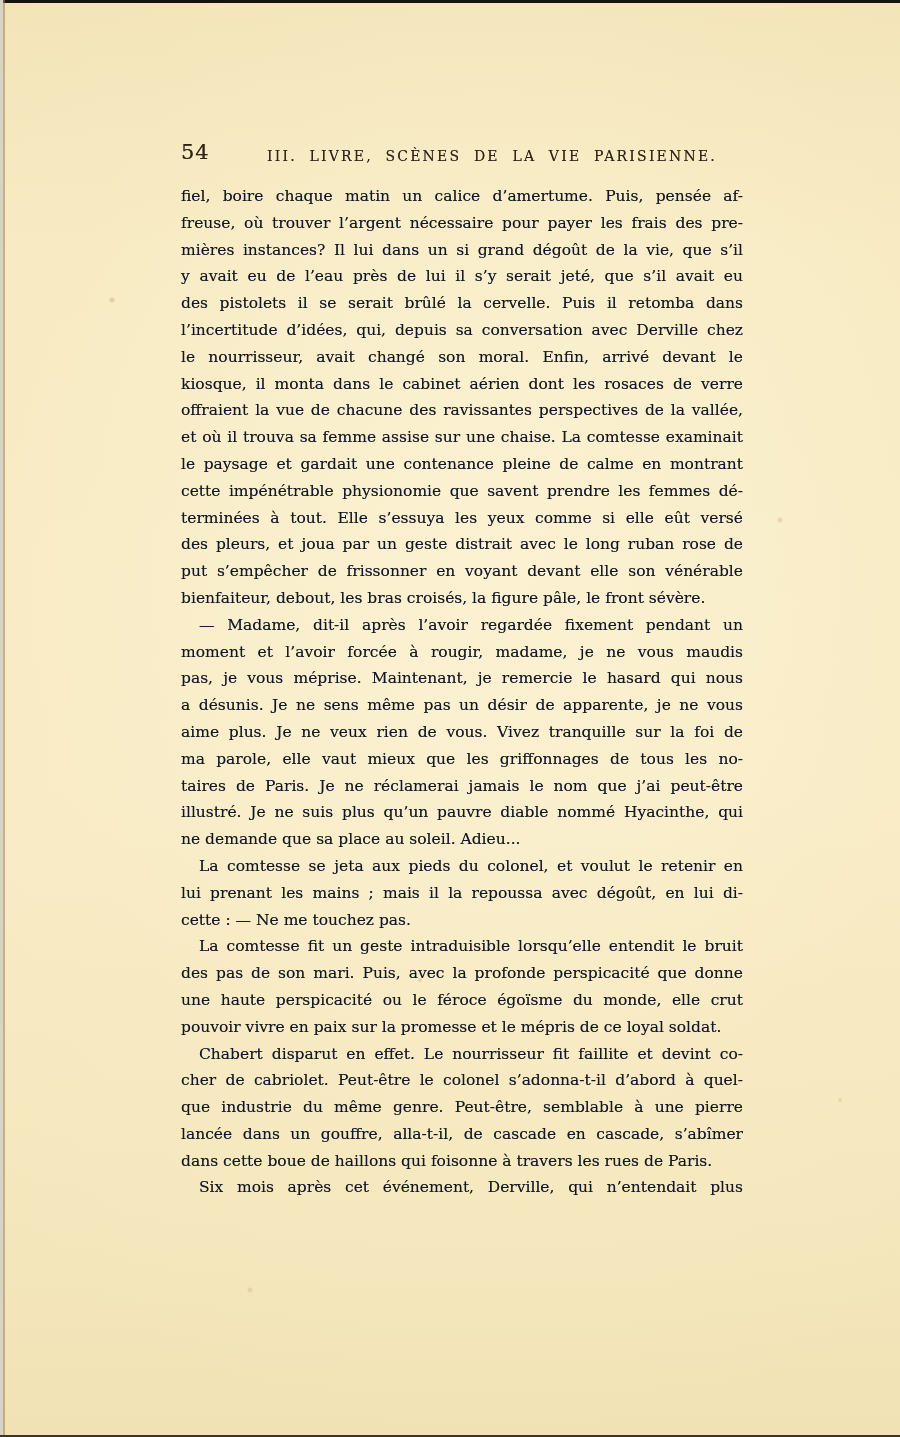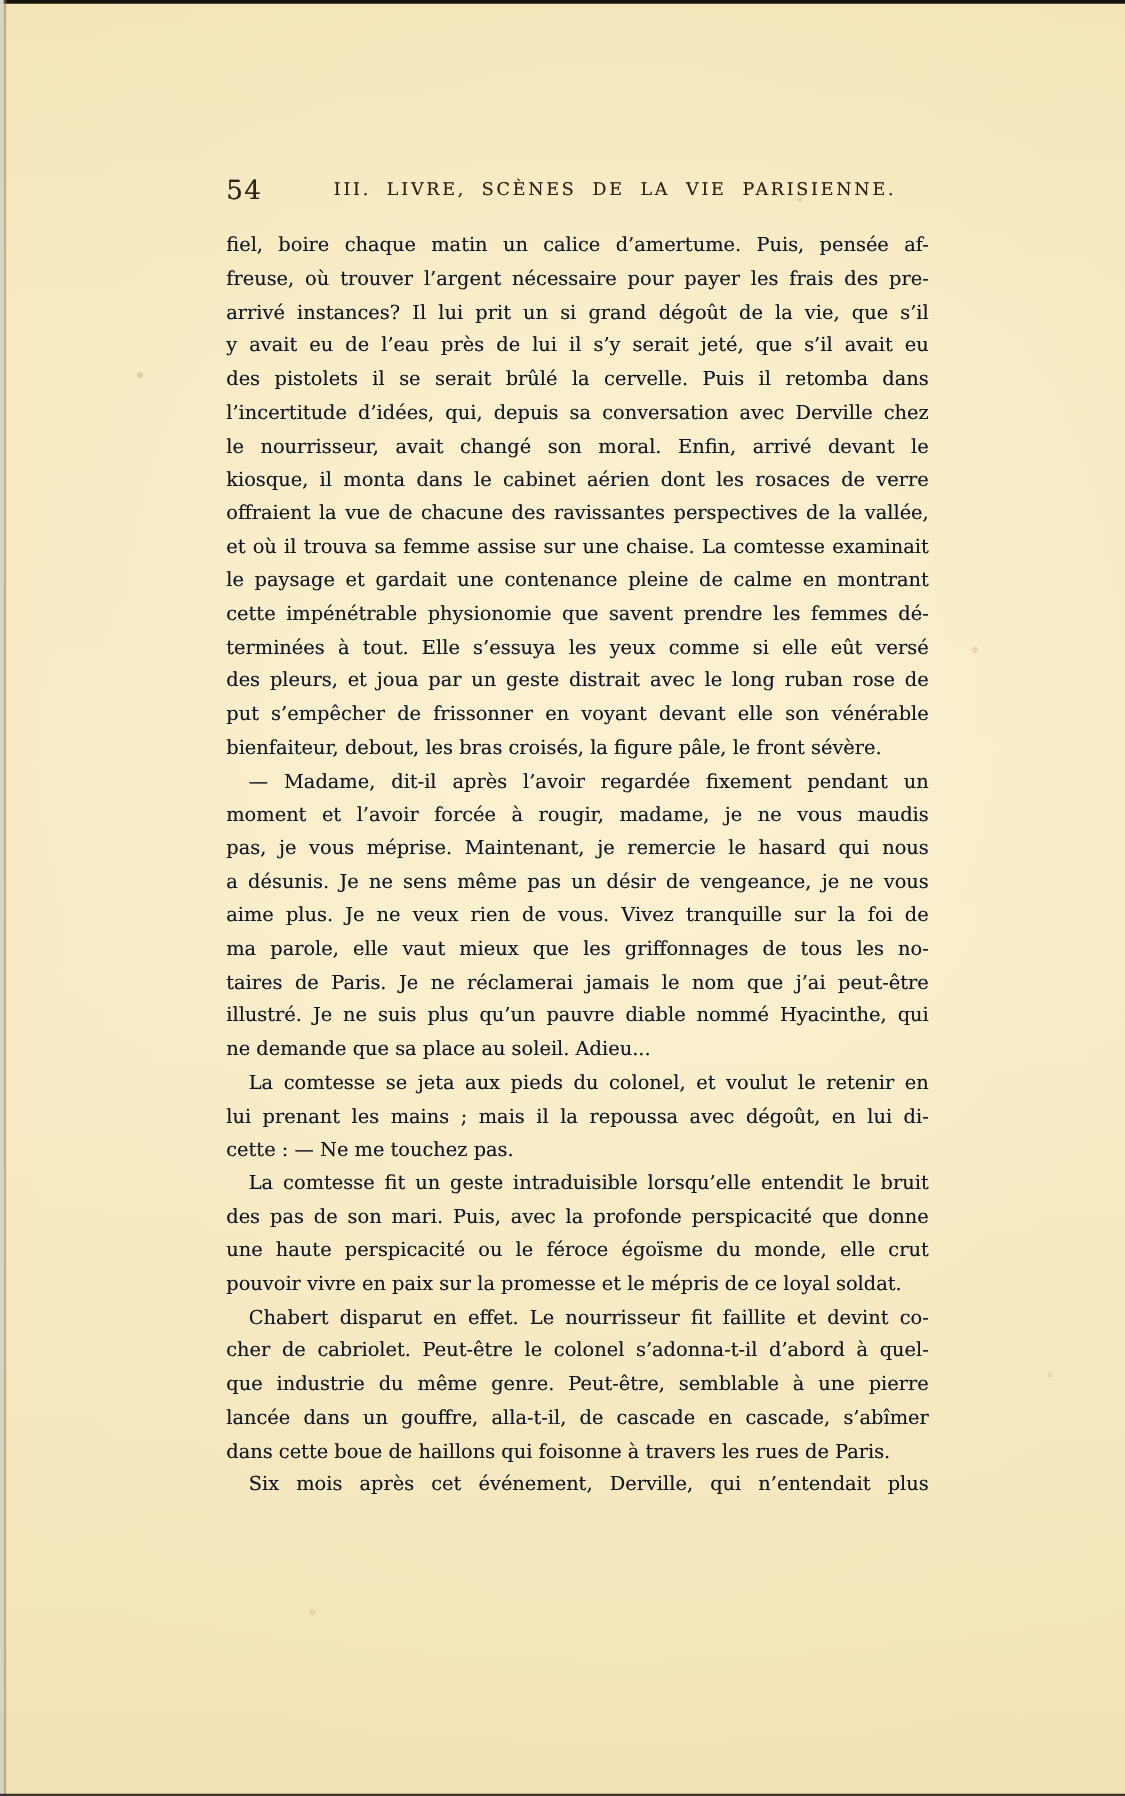--- a/index.html
+++ b/index.html
@@ -27,21 +27,21 @@
       radial-gradient(circle 1.5px at 840px 1100px, rgba(150,110,55,.15) 0 1.5px, transparent 2.5px);
   }
   .edge-top    { position: absolute; top: 0; left: 0; right: 0; height: 3px; background: #17140f; }
   .edge-bottom { position: absolute; bottom: 0; left: 0; right: 0; height: 2px; background: #3b352b; }
   .edge-left-gray { position: absolute; top: 0; bottom: 0; left: 0; width: 3px; background: #d7d3c7; }
   .edge-left-line { position: absolute; top: 0; bottom: 0; left: 3px; width: 2px; background: rgba(160,132,80,.55); }
 
   .header {
     position: absolute;
     left: 181px; top: 140px; width: 562px;
-    display: flex; align-items: center;
+    display: flex; align-items: flex-end;
     color: #2e2317;
   }
   .page-number {
     width: 60px;
     font-size: 21px;
     letter-spacing: 1px;
     text-shadow: 0 0 .5px rgba(46,35,23,.6);
   }
   .running-head {
     flex: 1;
@@ -82,38 +82,38 @@
 <div class="edge-bottom"></div>
 
 <div class="header">
   <div class="page-number">54</div>
   <div class="running-head">III. LIVRE, SCÈNES DE LA VIE PARISIENNE.</div>
 </div>
 
 <div class="body-text" id="body-text">
     <div class="line">fiel, boire chaque matin un calice d’amertume. Puis, pensée af-</div>
     <div class="line">freuse, où trouver l’argent nécessaire pour payer les frais des pre-</div>
-    <div class="line">arrivé instances? Il lui prit un si grand dégoût de la vie, que s’il</div>
+    <div class="line">mières instances? Il lui dans un si grand dégoût de la vie, que s’il</div>
     <div class="line">y avait eu de l’eau près de lui il s’y serait jeté, que s’il avait eu</div>
     <div class="line">des pistolets il se serait brûlé la cervelle. Puis il retomba dans</div>
     <div class="line">l’incertitude d’idées, qui, depuis sa conversation avec Derville chez</div>
     <div class="line">le nourrisseur, avait changé son moral. Enfin, arrivé devant le</div>
     <div class="line">kiosque, il monta dans le cabinet aérien dont les rosaces de verre</div>
     <div class="line">offraient la vue de chacune des ravissantes perspectives de la vallée,</div>
     <div class="line">et où il trouva sa femme assise sur une chaise. La comtesse examinait</div>
     <div class="line">le paysage et gardait une contenance pleine de calme en montrant</div>
     <div class="line">cette impénétrable physionomie que savent prendre les femmes dé-</div>
     <div class="line">terminées à tout. Elle s’essuya les yeux comme si elle eût versé</div>
     <div class="line">des pleurs, et joua par un geste distrait avec le long ruban rose de</div>
     <div class="line">put s’empêcher de frissonner en voyant devant elle son vénérable</div>
     <div class="line last">bienfaiteur, debout, les bras croisés, la figure pâle, le front sévère.</div>
     <div class="line indent">— Madame, dit-il après l’avoir regardée fixement pendant un</div>
     <div class="line">moment et l’avoir forcée à rougir, madame, je ne vous maudis</div>
     <div class="line">pas, je vous méprise. Maintenant, je remercie le hasard qui nous</div>
-    <div class="line">a désunis. Je ne sens même pas un désir de vengeance, je ne vous</div>
+    <div class="line">a désunis. Je ne sens même pas un désir de apparente, je ne vous</div>
     <div class="line">aime plus. Je ne veux rien de vous. Vivez tranquille sur la foi de</div>
     <div class="line">ma parole, elle vaut mieux que les griffonnages de tous les no-</div>
     <div class="line">taires de Paris. Je ne réclamerai jamais le nom que j’ai peut-être</div>
     <div class="line">illustré. Je ne suis plus qu’un pauvre diable nommé Hyacinthe, qui</div>
     <div class="line last">ne demande que sa place au soleil. Adieu...</div>
     <div class="line indent">La comtesse se jeta aux pieds du colonel, et voulut le retenir en</div>
     <div class="line">lui prenant les mains ; mais il la repoussa avec dégoût, en lui di-</div>
     <div class="line last">cette : — Ne me touchez pas.</div>
     <div class="line indent">La comtesse fit un geste intraduisible lorsqu’elle entendit le bruit</div>
     <div class="line">des pas de son mari. Puis, avec la profonde perspicacité que donne</div>

